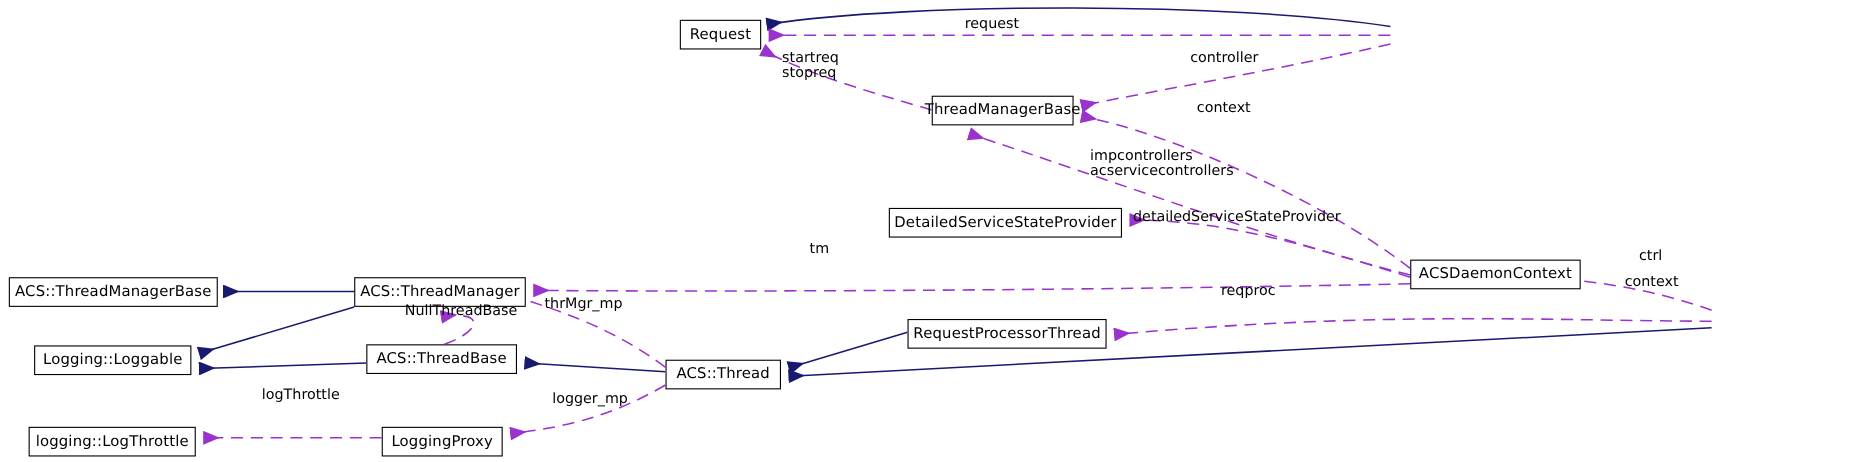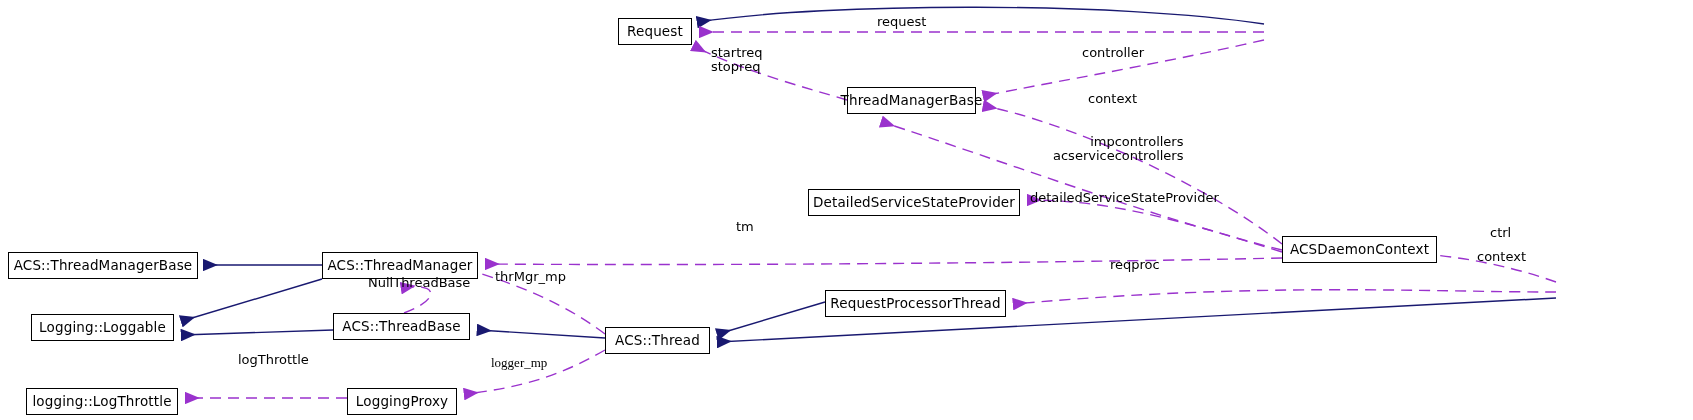--- a/index.html
+++ b/index.html
@@ -96,25 +96,25 @@
 
   <div class="node" style="left:26px;top:388px;width:152px;height:27px;">logging::LogThrottle</div>
 
   <div class="node" style="left:347px;top:388px;width:110px;height:27px;">LoggingProxy</div>
 
   <div class="edge-label" style="left:877px;top:15px;">request</div>
   <div class="edge-label" style="left:1082px;top:46px;">controller</div>
   <div class="edge-label" style="left:711px;top:46px;">startreq
 stopreq</div>
   <div class="edge-label" style="left:1088px;top:92px;">context</div>
-  <div class="edge-label" style="left:1053px;top:135px;text-align:right;">impcontrollers
+  <div class="edge-label" style="left:991px;top:135px;">impcontrollers
 acservicecontrollers</div>
   <div class="edge-label" style="left:1030px;top:191px;">detailedServiceStateProvider</div>
   <div class="edge-label" style="left:736px;top:220px;">tm</div>
   <div class="edge-label" style="left:1490px;top:226px;">ctrl</div>
   <div class="edge-label" style="left:1110px;top:258px;">reqproc</div>
   <div class="edge-label" style="left:1477px;top:250px;">context</div>
   <div class="edge-label" style="left:495px;top:270px;">thrMgr_mp</div>
   <div class="edge-label" style="left:368px;top:276px;">NullThreadBase</div>
-  <div class="edge-label" style="left:491px;top:356px;font-family:Liberation Serif, serif;">logger_mp</div>
+  <div class="edge-label" style="left:502px;top:356px;">logger_mp</div>
   <div class="edge-label" style="left:238px;top:353px;">logThrottle</div>
 
 </div>
 
 </body></html>

